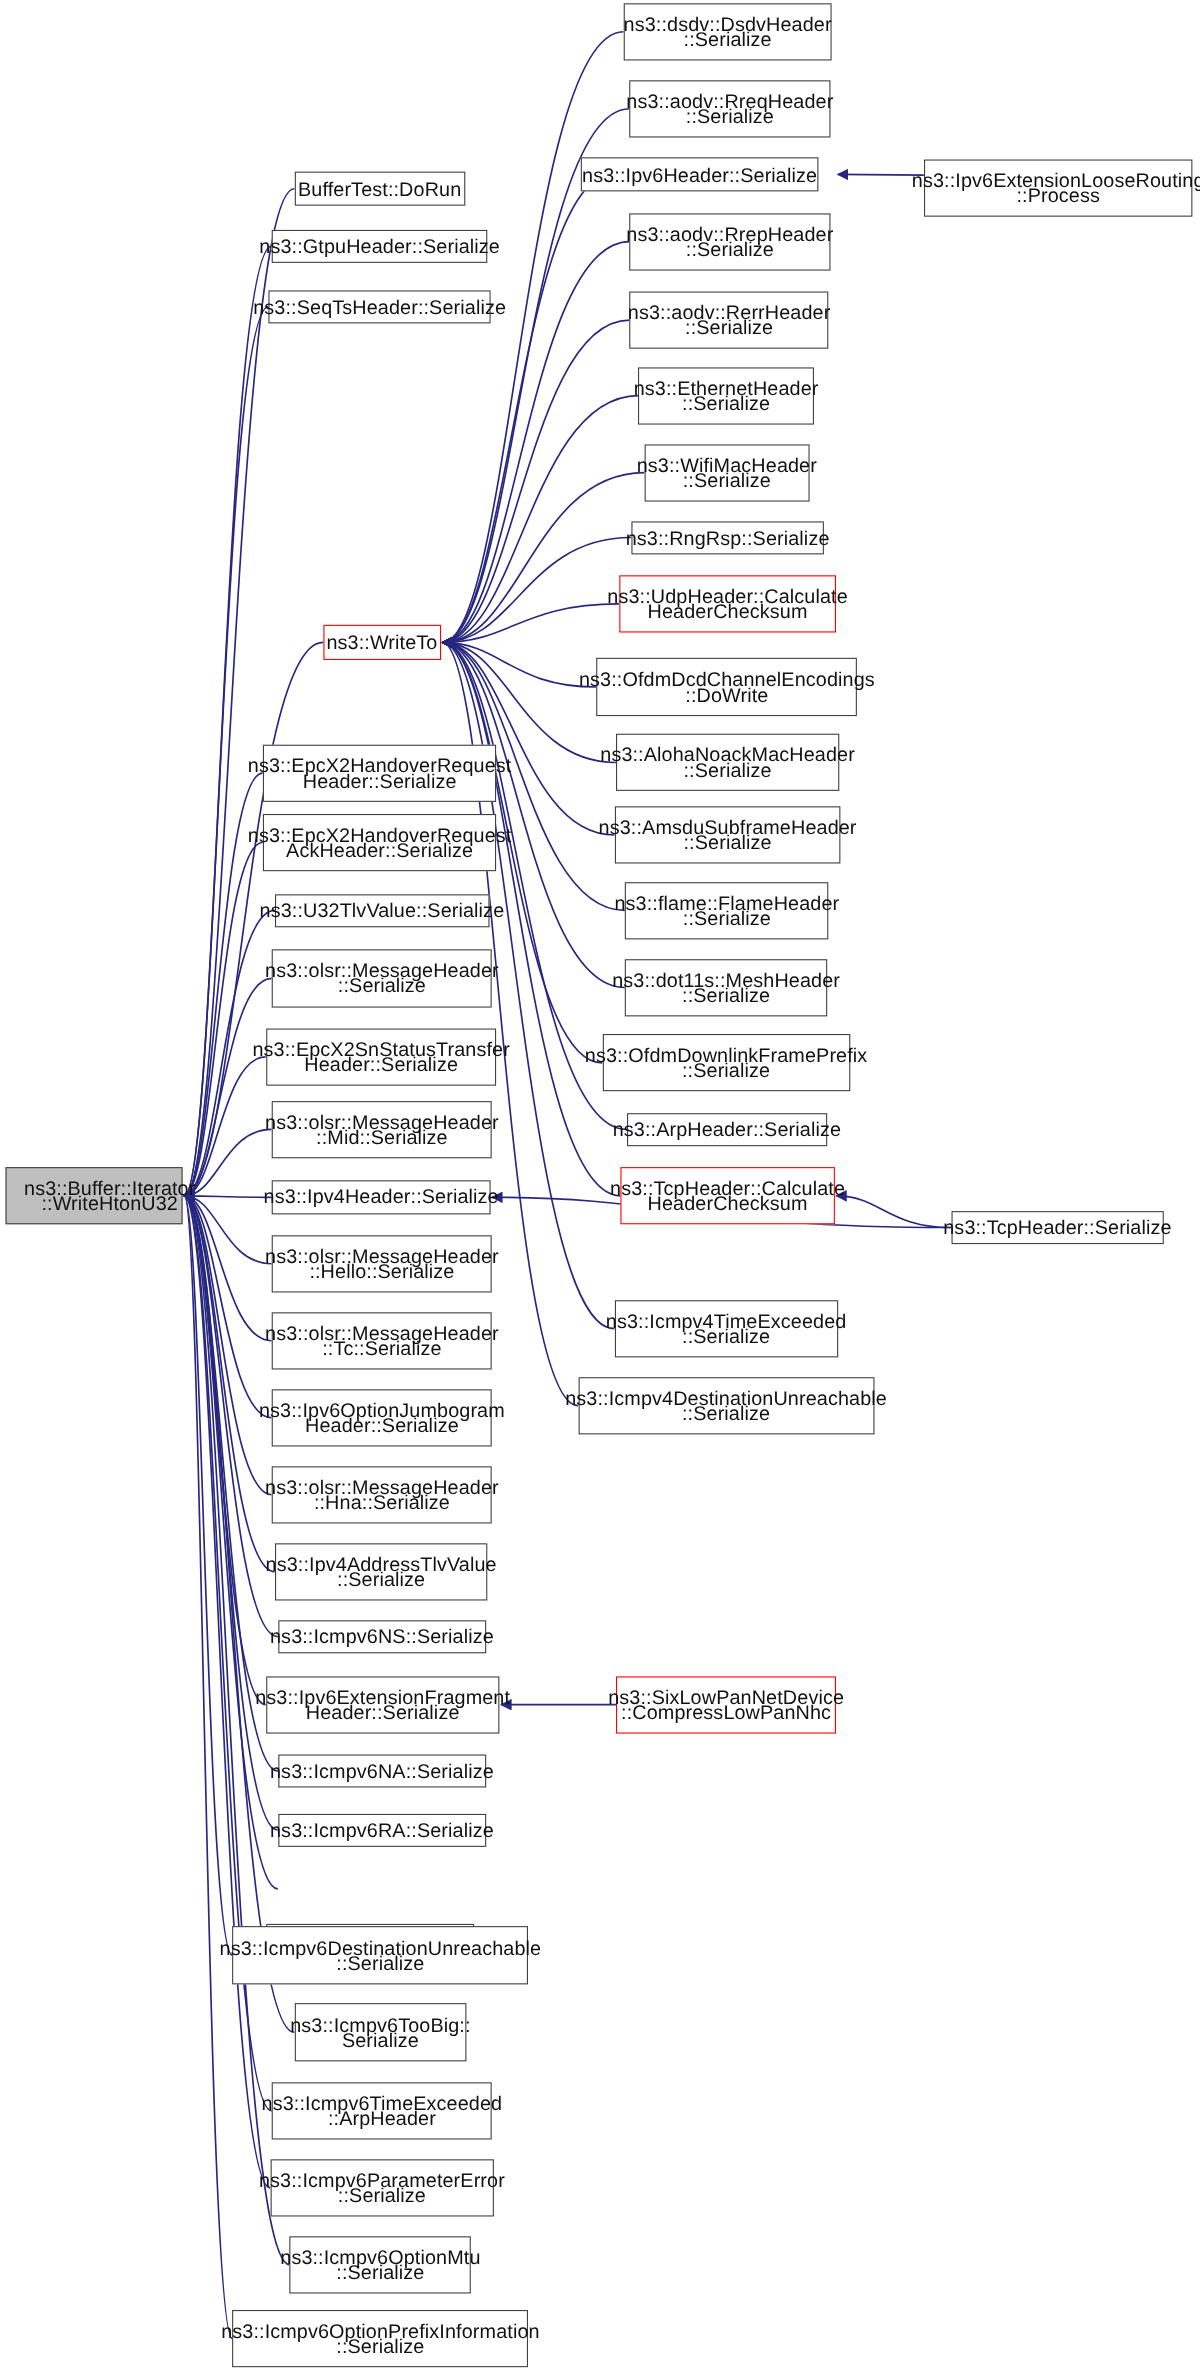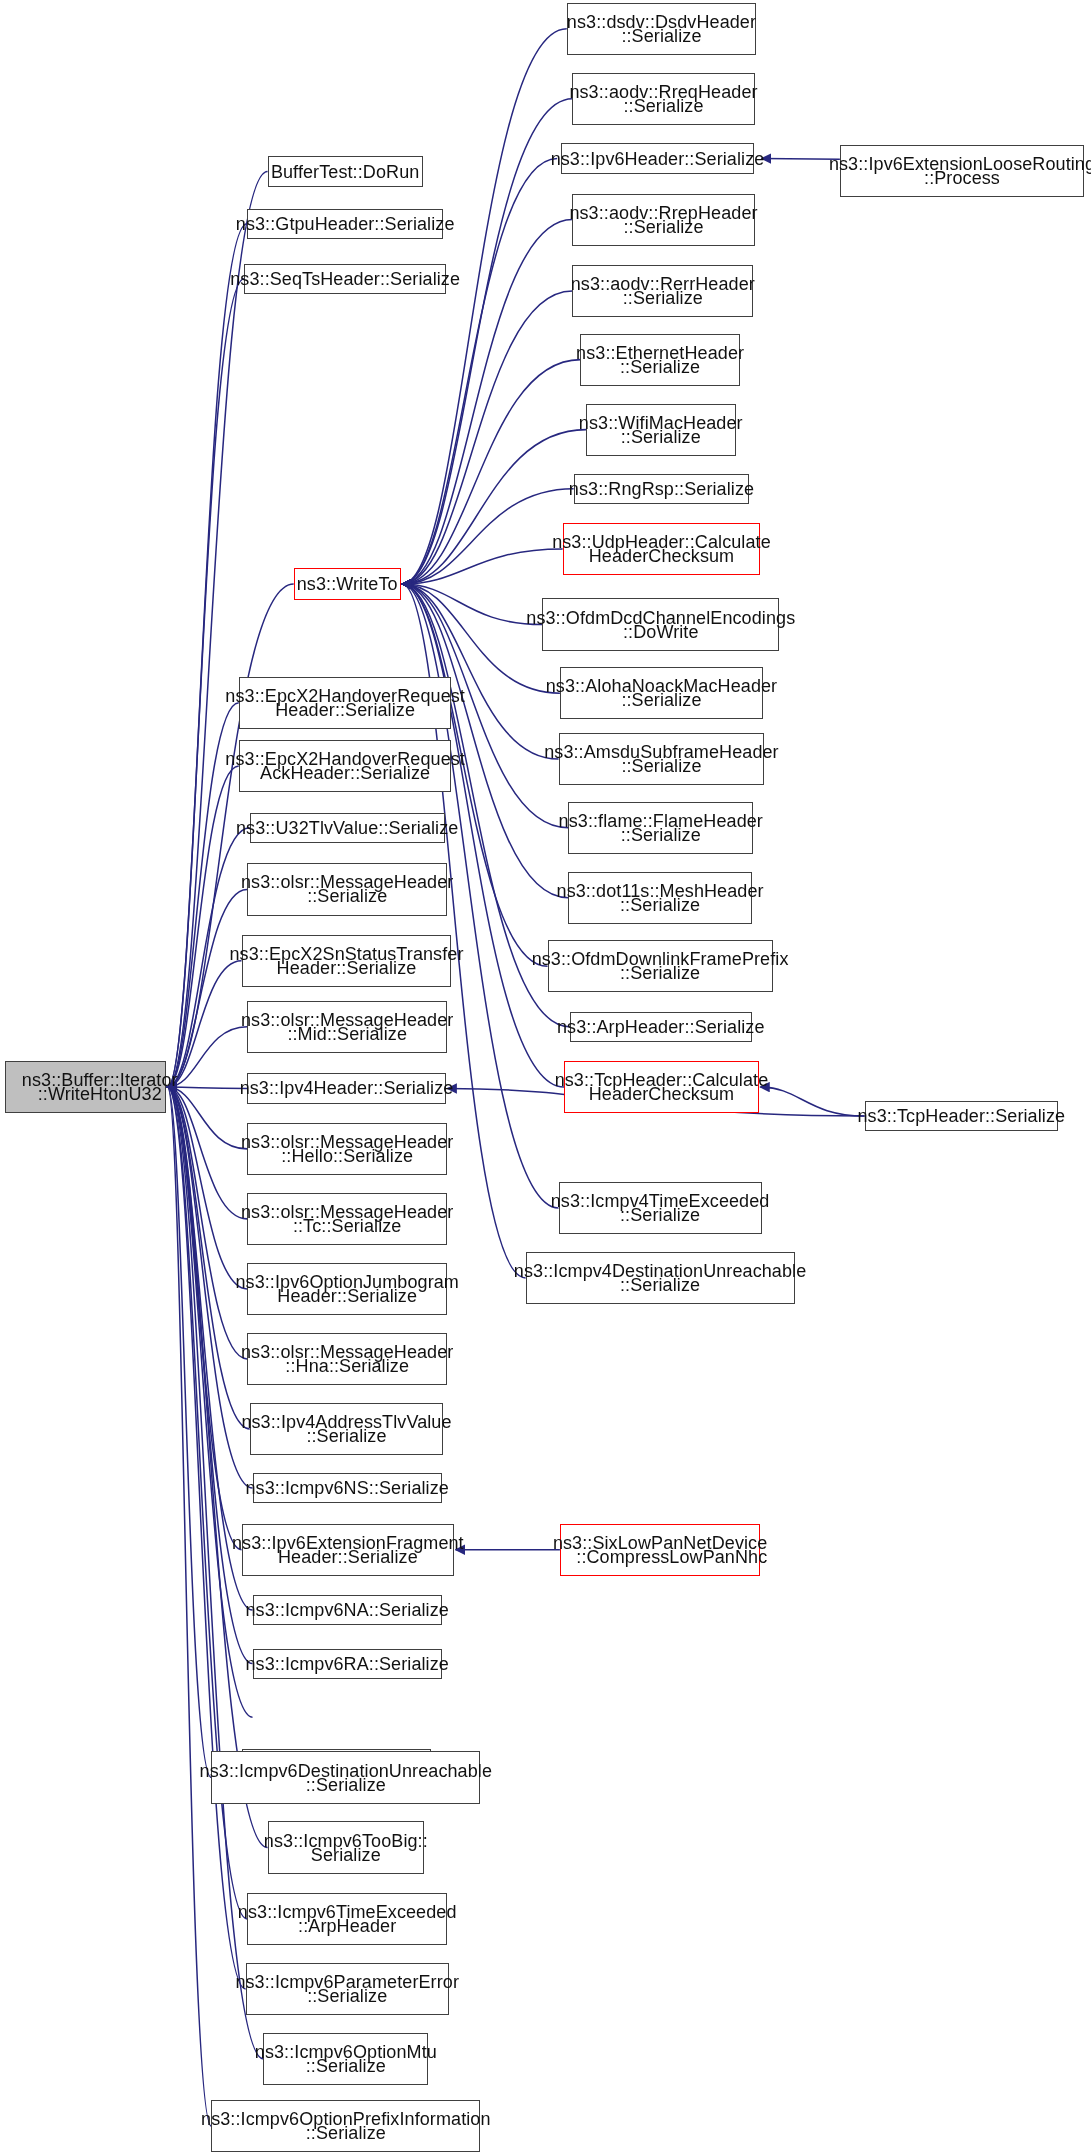--- a/index.html
+++ b/index.html
@@ -78,21 +78,21 @@
   </svg>
   <div id="node-layer">
       <div class="node" style="left: 566.771px; top: 2.74522px; width: 189.381px; height: 52.1592px;">
         <span style="white-space: pre-line;">ns3::dsdv::DsdvHeader
 ::Serialize</span>
       </div>
       <div class="node" style="left: 572.26px; top: 72.7484px; width: 182.519px; height: 52.1592px;">
         <span style="white-space: pre-line;">ns3::aodv::RreqHeader
 ::Serialize</span>
       </div>
-      <div class="node" style="left: 561px; top: 142.752px; width: 193px; height: 31.5701px;">
+      <div class="node" style="left: 528px; top: 142.752px; width: 216px; height: 31.5701px;">
         <span style="white-space: pre-line;">ns3::Ipv6Header::Serialize</span>
       </div>
       <div class="node" style="left: 572.26px; top: 193.538px; width: 182.519px; height: 52.1592px;">
         <span style="white-space: pre-line;">ns3::aodv::RrepHeader
 ::Serialize</span>
       </div>
       <div class="node" style="left: 572.26px; top: 264.914px; width: 181.147px; height: 52.1592px;">
         <span style="white-space: pre-line;">ns3::aodv::RerrHeader
 ::Serialize</span>
       </div>
@@ -151,21 +151,21 @@
 ::Serialize</span>
       </div>
       <div class="node" style="left: 839.864px; top: 133.143px; width: 244.274px; height: 52.1592px; margin-top: 12px;">
         <span style="white-space: pre-line;">ns3::Ipv6ExtensionLooseRouting
 ::Process</span>
       </div>
       <div class="node" style="left: 864.566px; top: 1100.83px; width: 193.498px; height: 30.1975px;">
         <span style="white-space: pre-line;">ns3::TcpHeader::Serialize</span>
       </div>
       <div class="node red" style="left: 559.909px; top: 1523.6px; width: 200.36px; height: 52.1592px;">
-        <span style="white-space: pre-line; text-align: right;">ns3::SixLowPanNetDevice
+        <span style="white-space: pre-line;">ns3::SixLowPanNetDevice
 ::CompressLowPanNhc</span>
       </div>
       <div class="node red" style="left: 293.678px; top: 568.261px; width: 107.042px; height: 31.5701px;">
         <span style="white-space: pre-line;">ns3::WriteTo</span>
       </div>
       <div class="node" style="left: 267.604px; top: 156.478px; width: 155.073px; height: 30.1975px;">
         <span style="white-space: pre-line;">BufferTest::DoRun</span>
       </div>
       <div class="node" style="left: 247.019px; top: 208.637px; width: 196.243px; height: 30.1975px;">
         <span style="white-space: pre-line;">ns3::GtpuHeader::Serialize</span>

